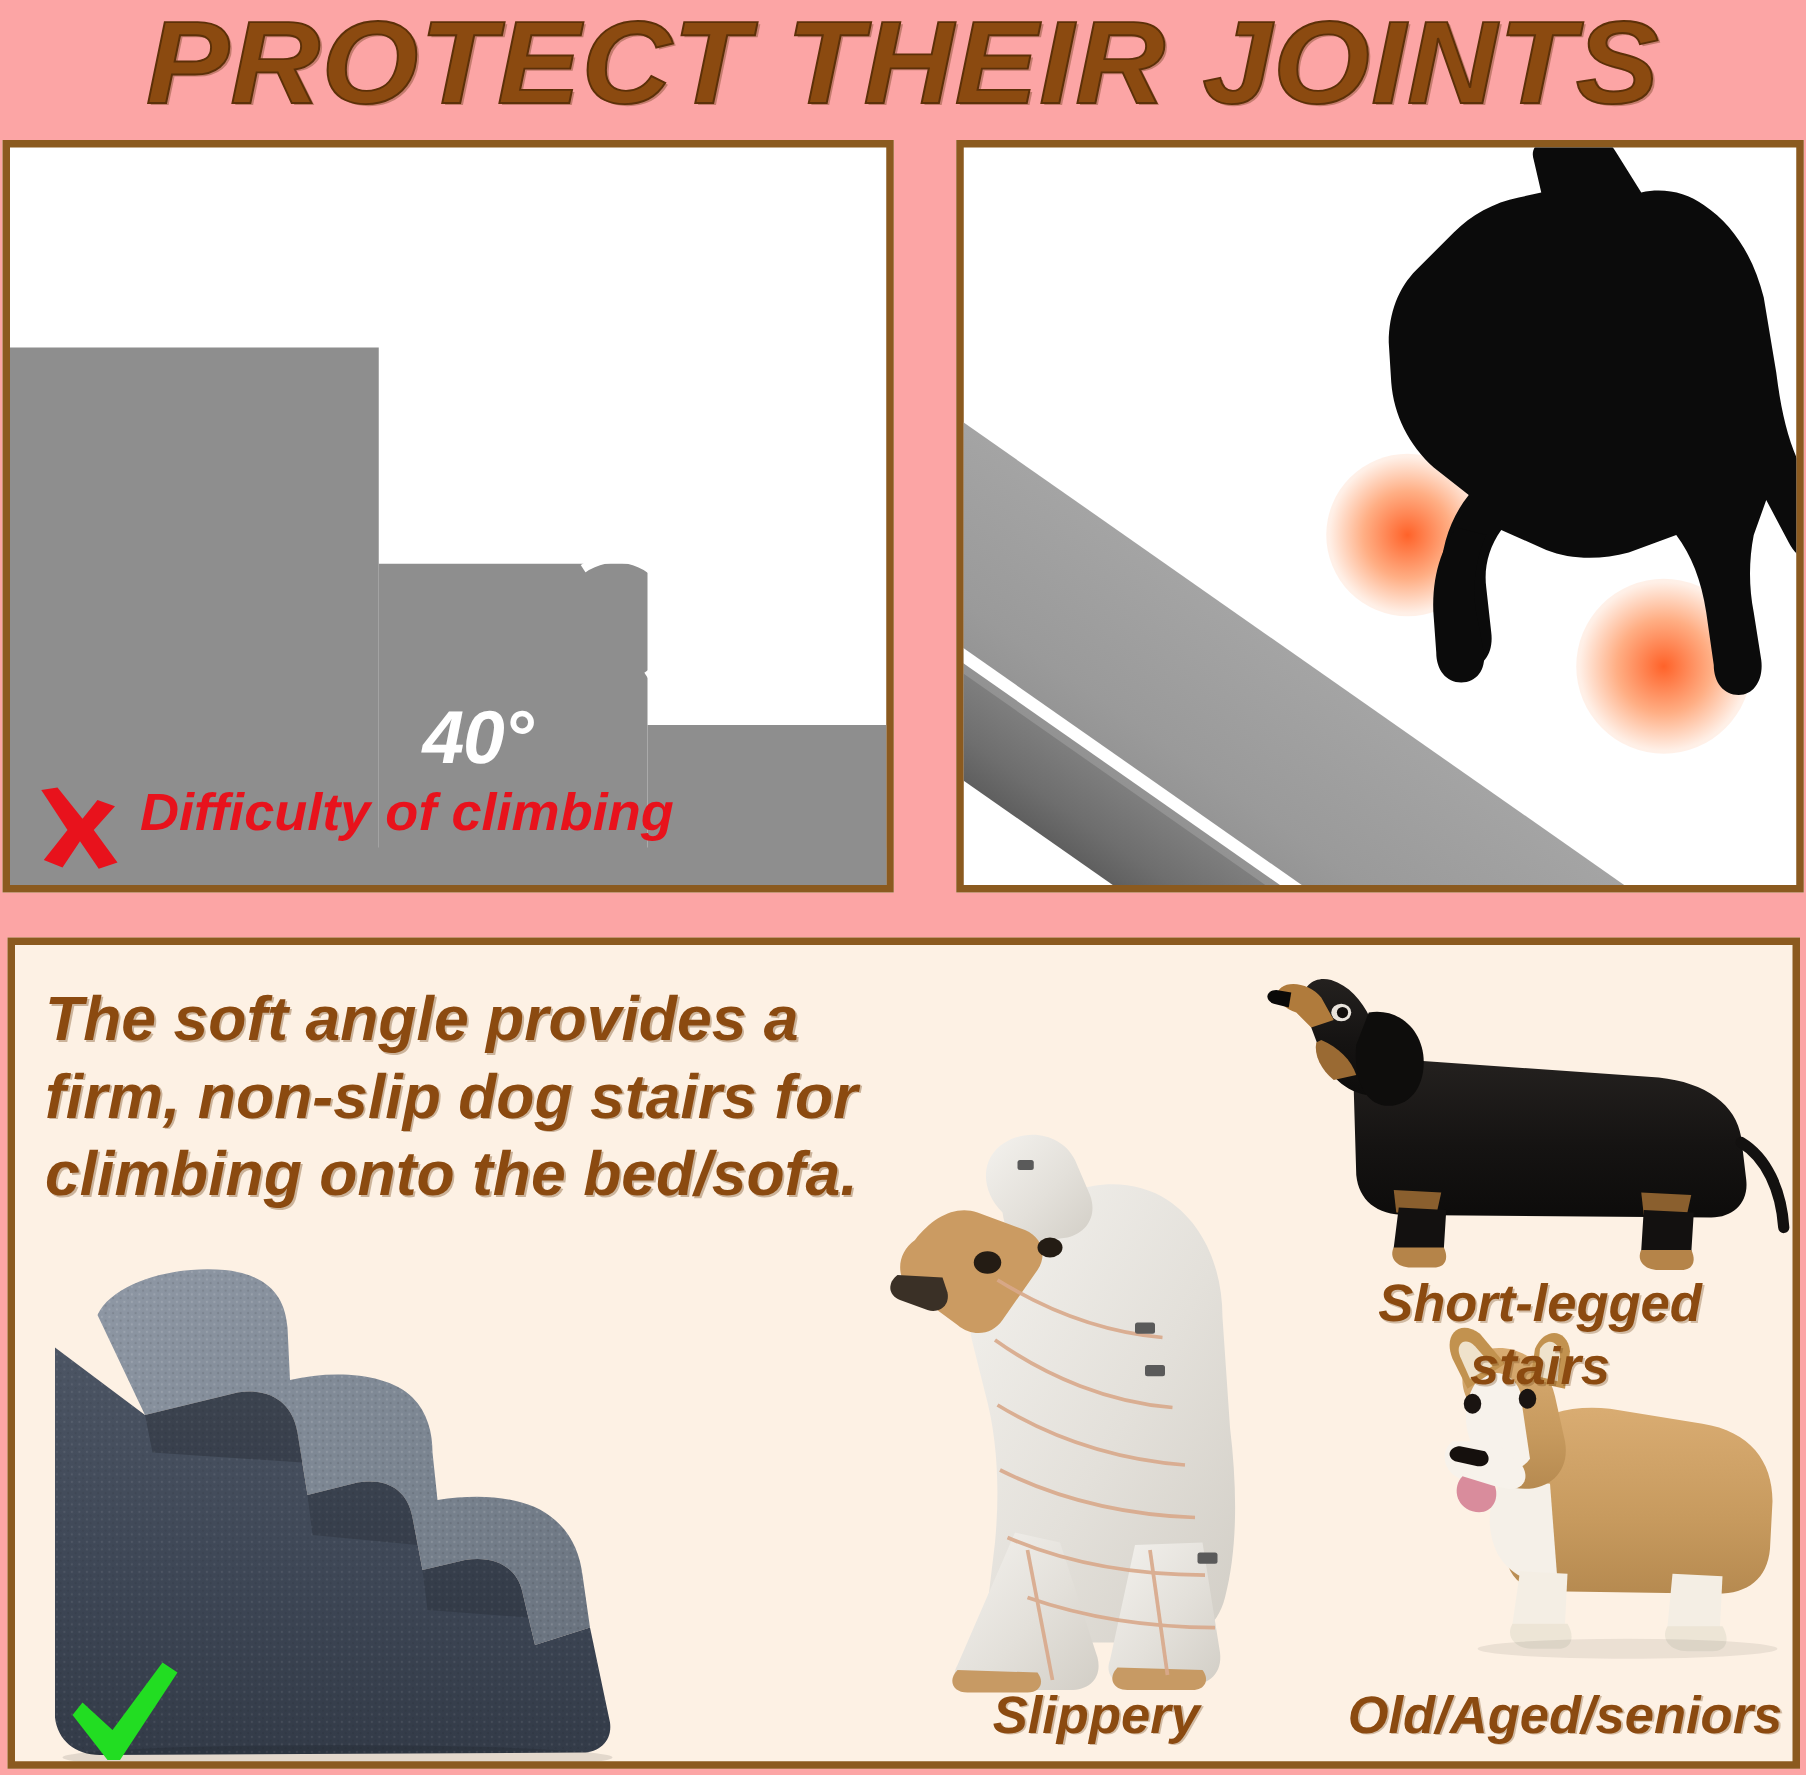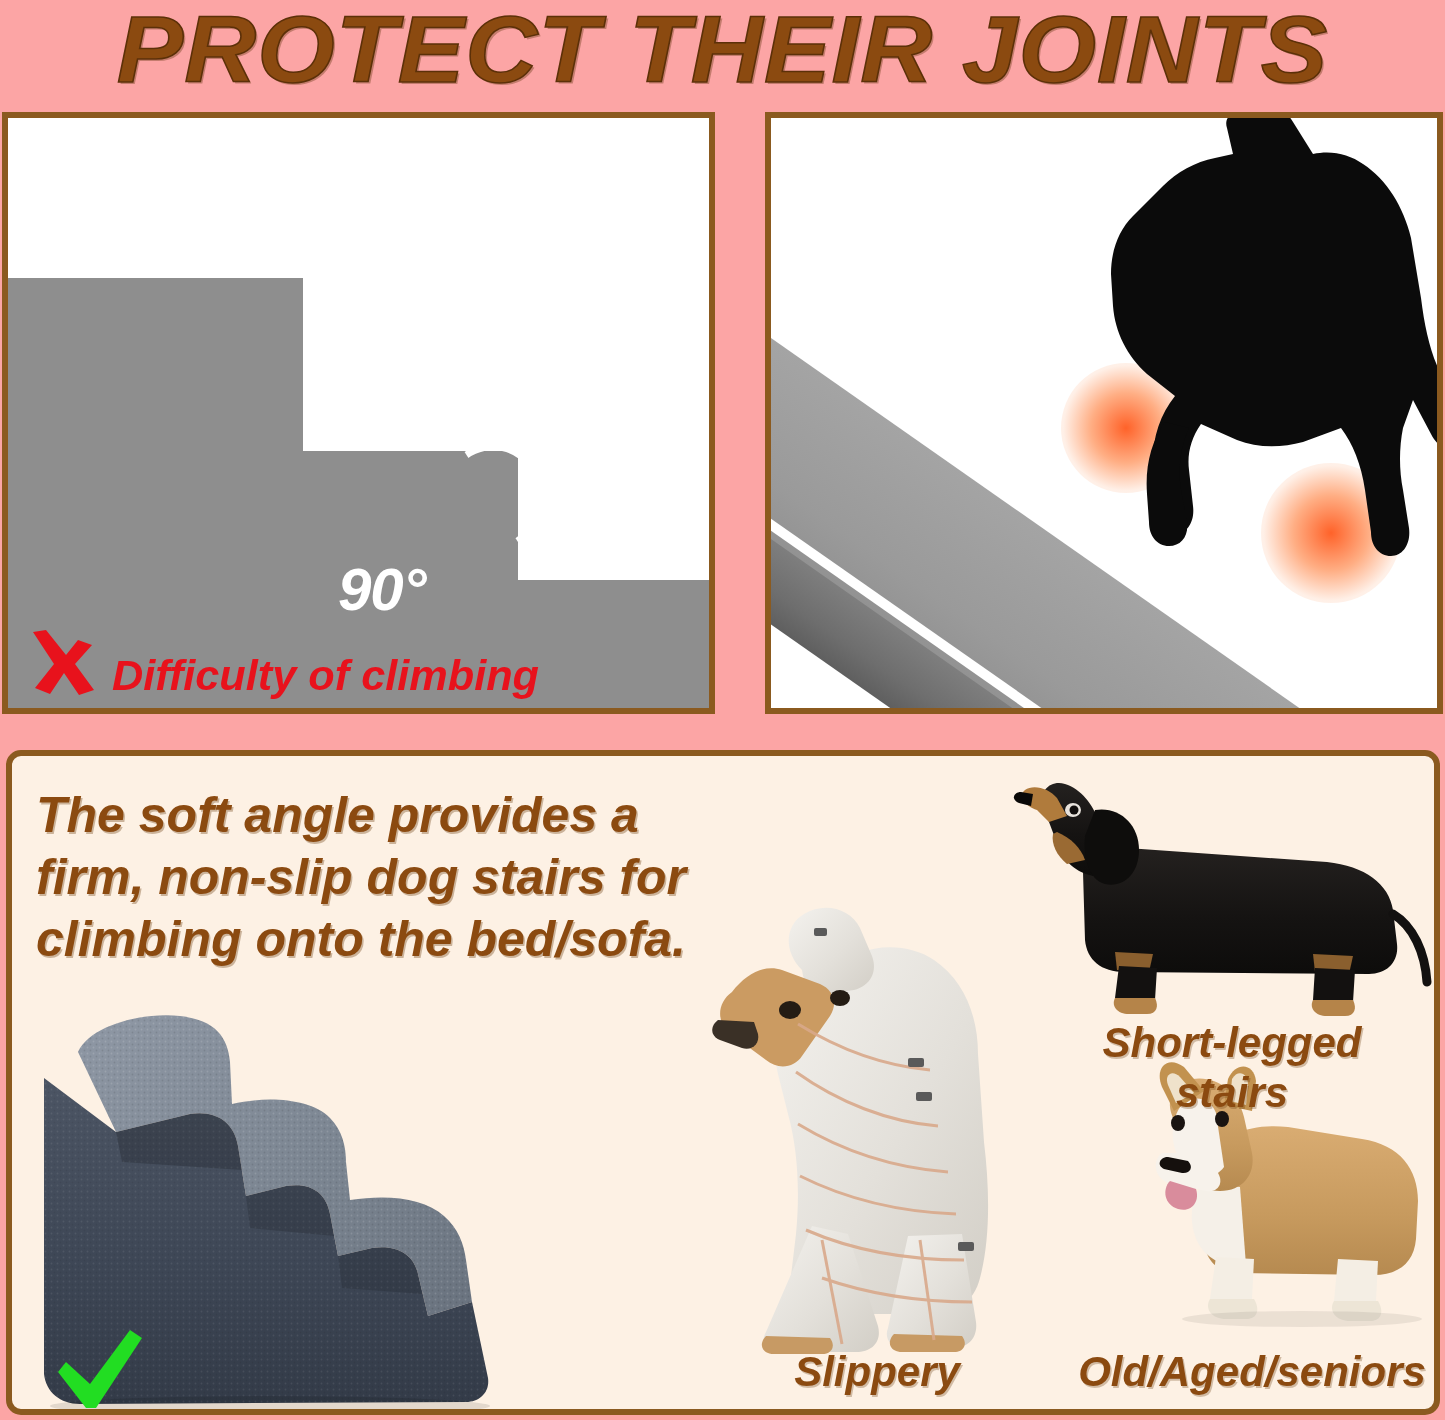--- a/index.html
+++ b/index.html
@@ -55,21 +55,20 @@
   }
   #panel-ramp {
     left: 765px; top: 112px;
     width: 678px; height: 602px;
     background: #ffffff;
   }
   #panel-solution {
     left: 6px; top: 750px;
     width: 1434px; height: 665px;
     background: #FDF1E4;
-    border-radius: 15px;
   }
 
   
   .step-block {
     position: absolute;
     background: #8E8E8E;
   }
   #step-tall  { left: 0;    top: 160px; width: 295px; height: 435px; }
   #step-mid   { left: 295px; top: 333px; width: 215px; height: 262px; }
   #step-low   { left: 510px; top: 462px; width: 193px; height: 133px; }
@@ -132,21 +131,21 @@
     pointer-events: none;
   }
   #glow-front { left: 290px; top: 245px; width: 130px; height: 130px; }
   #glow-rear  { left: 490px; top: 345px; width: 140px; height: 140px; }
 
   
   .bad-row {
     position: absolute;
     bottom: 10px;
     display: flex;
-    align-items: flex-end;
+    align-items: flex-start;
     gap: 12px;
   }
   .x-mark { width: 74px; height: 70px; flex: none; }
   .bad-label {
     font-family: "Liberation Sans Narrow", "Liberation Sans", sans-serif;
     font-weight: bold;
     font-size: 42px;
     line-height: 44px;
     color: #E8121C;
     white-space: nowrap;
@@ -217,21 +216,21 @@
     <div class="title-text">PROTECT THEIR JOINTS</div>
   </div>
 
   <div class="panel" id="panel-steps">
     <div class="step-block" id="step-tall"></div>
     <div class="step-block" id="step-mid"></div>
     <div class="step-block" id="step-low"></div>
     <div class="step-block" id="step-base"></div>
 
     <div class="angle-arc"></div>
-    <div class="angle-text">90°</div>
+    <div class="angle-text">40°</div>
 
     <div class="bad-row" style="left:18px;">
       <svg class="x-mark" viewBox="0 0 74 70">
         <path d="M7 4 L20 2 L40 27 L52 12 L66 17 L49 36 L68 62 L53 67 L38 45 L24 66 L9 60 L28 36 Z" fill="#E8121C"></path>
       </svg>
       <div class="bad-label">Difficulty of climbing</div>
     </div>
   </div>
 
   <div class="panel" id="panel-ramp">

